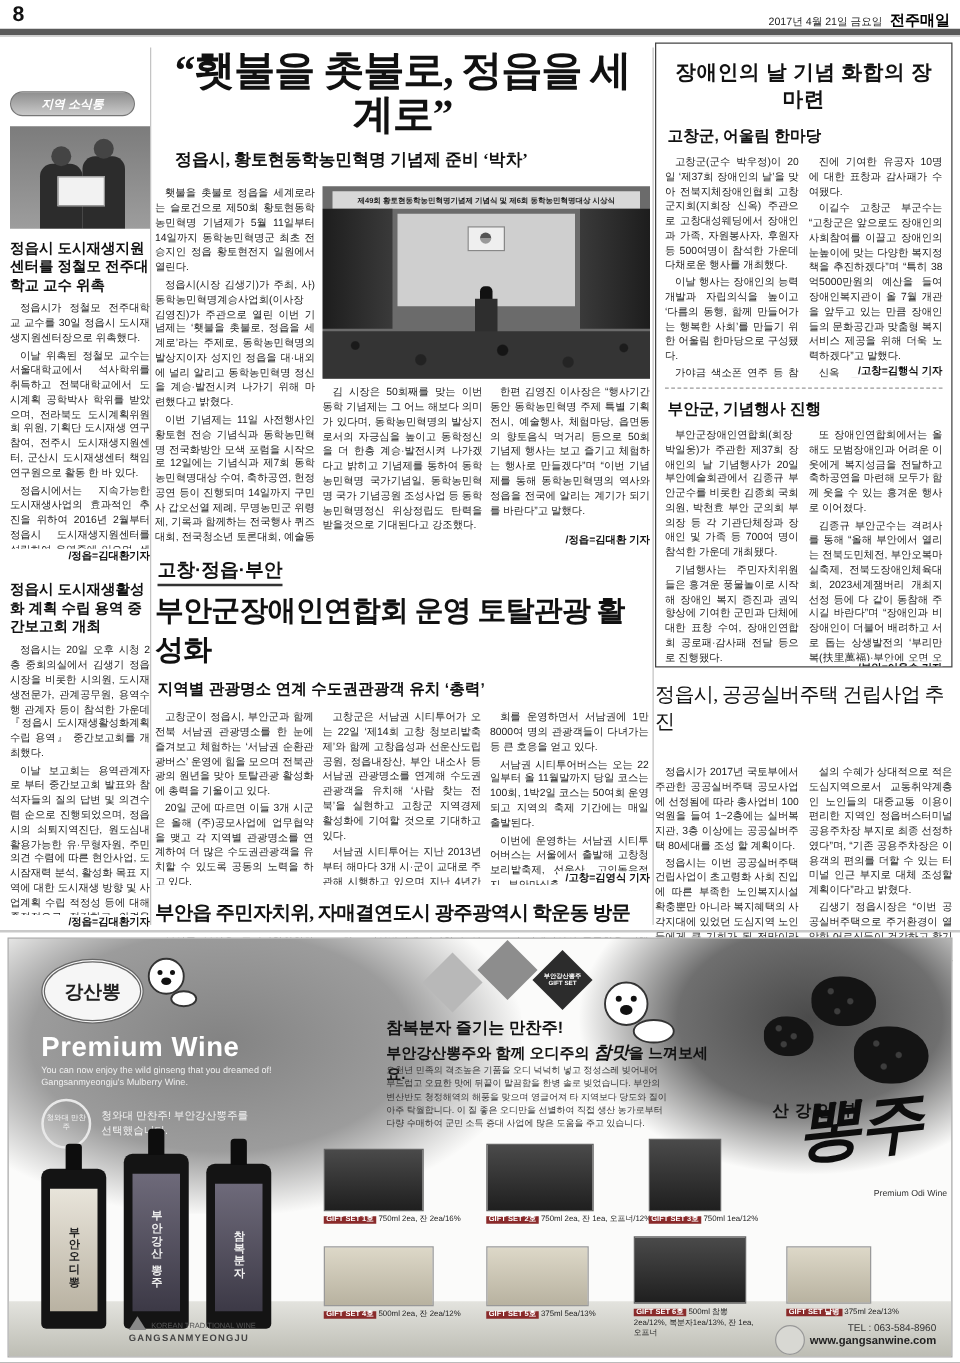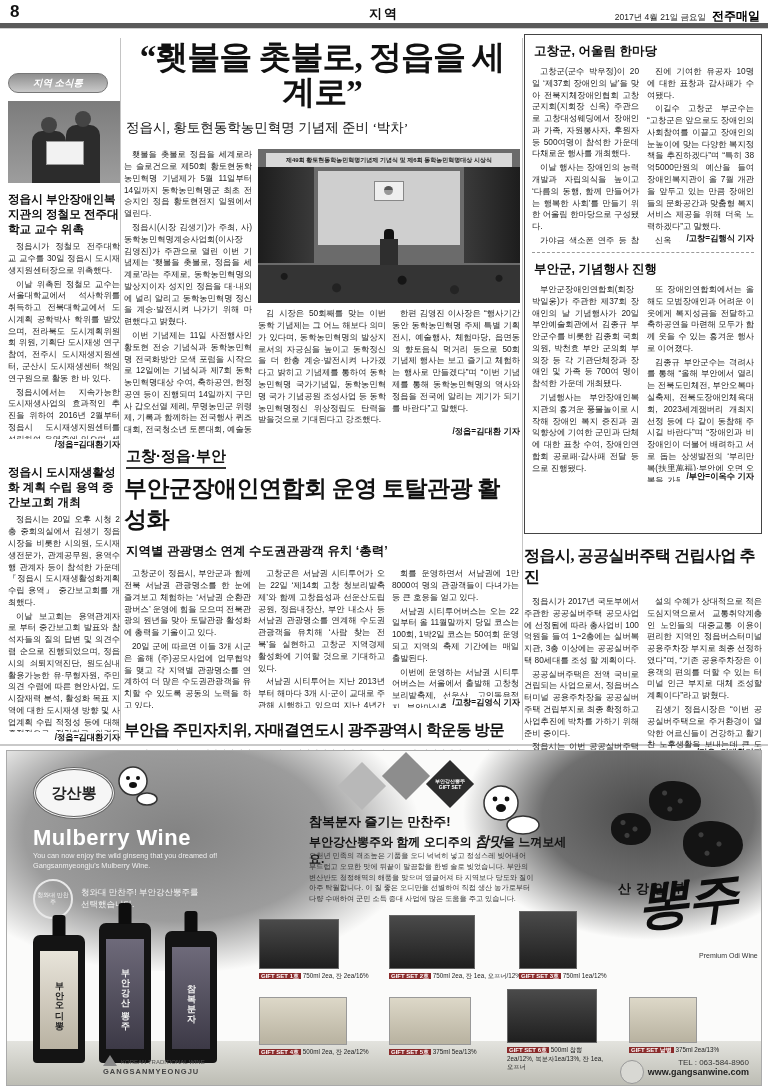--- a/index.html
+++ b/index.html
@@ -26,21 +26,21 @@
   .l-body1{height:198px;}
   .l-body2{height:218px;}
   .l-gap{height:14px;}
   
   .vrule{position:absolute;top:38px;width:1px;height:702px;background:#c4c4c4;}
   .hrule-bottom{position:absolute;left:0;top:744px;width:768px;height:2px;background:#c9c9c9;}
   
   .centercol{position:absolute;left:124px;top:34px;width:396px;}
   .main-head{font-family:"Liberation Serif","DejaVu Serif",serif;font-size:33px;font-weight:bold;
              letter-spacing:-1px;text-align:center;margin:6px 0 10px 0;line-height:1.05;}
-  .main-sub{font-family:"Liberation Serif",serif;font-size:13.5px;font-weight:normal;margin:0 0 12px 2px;}
+  .main-sub{font-family:"Liberation Serif",serif;font-size:13.5px;font-weight:bold;margin:0 0 12px 16px;}
   .a1-row{display:flex;gap:6px;height:288px;}
   .a1-col1{width:128px;flex:none;}
   .a1-right{width:262px;flex:none;position:relative;}
   .main-photo{width:262px;height:154px;display:block;margin-bottom:5px;}
   .a1-subrow{display:flex;gap:6px;height:126px;}
   .a1-subrow .col-text{width:128px;}
   
   .kicker{display:inline-block;font-size:15px;font-weight:bold;border-bottom:2px solid #333;margin:10px 0 2px 2px;padding-bottom:1px;}
   .bus-head{font-family:"Liberation Serif",serif;font-size:23px;font-weight:bold;letter-spacing:-0.5px;margin:2px 0 8px 0;}
   .bus-sub{font-size:12.5px;font-weight:bold;margin:0 0 8px 2px;}
@@ -54,21 +54,21 @@
   .rightcol{position:absolute;left:524px;top:34px;width:238px;}
   .rbox{border:1px solid #444;padding:8px 7px;height:482px;overflow:hidden;}
   .rbox-head{font-family:"Liberation Serif",serif;font-size:16.5px;font-weight:bold;text-align:center;
              letter-spacing:0.5px;margin:4px 0 10px 0;}
   .rsub-head{font-size:12.5px;font-weight:bold;margin:0 0 6px 2px;}
   .r-two{display:flex;gap:8px;position:relative;}
   .r-two .col-text{width:107px;}
   .r-s1 .r-two{height:178px;}
   .r-s2 .r-two{height:198px;}
   .r-dash{border:none;border-top:1px dashed #999;margin:8px 0 8px 0;}
-  .silver-head{font-family:"Liberation Serif",serif;font-size:16px;font-weight:bold;letter-spacing:-0.5px;margin:12px 0 8px 0;}
+  .silver-head{font-family:"Liberation Serif",serif;font-size:16px;font-weight:normal;letter-spacing:-0.5px;margin:12px 0 24px 0;}
   .silver-row{display:flex;gap:8px;height:162px;position:relative;}
   .silver-row .col-text{width:115px;}
   
   .ph{background:linear-gradient(#7c7c7c,#9d9d9d);position:relative;overflow:hidden;}
   .ph .man{position:absolute;bottom:0;width:34px;height:52px;background:#2c2c2c;border-radius:10px 10px 0 0;}
   .ph .man::before{content:"";position:absolute;top:-14px;left:9px;width:16px;height:16px;border-radius:50%;background:#444;}
   .ph .cert{position:absolute;bottom:18px;left:38px;width:36px;height:22px;background:#f2f2f2;border:1px solid #999;}
   .mp{background:#6b6b6b;position:relative;overflow:hidden;}
   .mp .banner{position:absolute;left:8px;top:4px;right:8px;height:14px;background:#d8d8d8;
               font-size:6px;font-weight:bold;color:#222;display:flex;align-items:center;justify-content:center;overflow:hidden;white-space:nowrap;}
@@ -140,38 +140,37 @@
   .ad-tel{position:absolute;right:12px;bottom:8px;text-align:right;font-size:8px;color:#333;}
   .ad-tel .web{font-size:9px;font-weight:bold;color:#222;text-align:center;}
   .tel-circ{position:absolute;left:-28px;top:2px;width:22px;height:22px;border-radius:50%;background:#d8d8d3;border:1px solid #999;}
 </style>
 </head>
 <body>
 
 <div class="page">
 
   <div class="mh-page">8</div>
-  <div class="mh-section">지역</div>
   <div class="mh-right">
     <span>2017년 4월 21일 금요일</span><span class="mh-paper">전주매일</span>
   </div>
   <div class="mh-rule"></div>
 
   <div class="vrule" style="left:120px"></div>
   <div class="vrule" style="left:522px"></div>
   <div class="hrule-bottom"></div>
 
   <div class="leftcol">
     <div class="badge">지역 소식통</div>
     <div class="photo-left ph">
       <div class="man" style="left:24px"></div>
       <div class="man" style="left:58px;height:58px"></div>
       <div class="cert"></div>
     </div>
-    <h3 class="l-head">정읍시 부안장애인복지관의 정철모 전주대학교 교수 위촉</h3>
+    <h3 class="l-head">정읍시 도시재생지원센터를 정철모 전주대학교 교수 위촉</h3>
     <div class="col-text l-body1">
         <p>정읍시가 정철모 전주대학교 교수를 30일 정읍시 도시재생지원센터장으로 위촉했다.</p>
         <p>이날 위촉된 정철모 교수는 서울대학교에서 석사학위를 취득하고 전북대학교에서 도시계획 공학박사 학위를 받았으며, 전라북도 도시계획위원회 위원, 기획단 도시재생 연구 참여, 전주시 도시재생지원센터, 군산시 도시재생센터 책임연구원으로 활동 한 바 있다.</p>
         <p>정읍시에서는 지속가능한 도시재생사업의 효과적인 추진을 위하여 2016년 2월부터 정읍시 도시재생지원센터를 설립하여 운영중에 있으며, 센터의 조직 구성은 센터장과 팀장 2명으로 구성되어 있다.</p>
       </div>
     <div class="byline">/정읍=김대환기자</div>
     <div class="l-gap"></div>
     <h3 class="l-head">정읍시 도시재생활성화 계획 수립 용역 중간보고회 개최</h3>
     <div class="col-text l-body2">
         <p>정읍시는 20일 오후 시청 2층 중회의실에서 김생기 정읍시장을 비롯한 시의원, 도시재생전문가, 관계공무원, 용역수행 관계자 등이 참석한 가운데 『정읍시 도시재생활성화계획 수립 용역』 중간보고회를 개최했다.</p>
@@ -248,20 +247,21 @@
       <div class="col-text">
           <p>로써 자매결연의 돈독함을 더했다.</p>
           <p>부안읍 주민자치위원들은 “지난 2008년 자매결연 이후 활발히 교류한 것처럼 앞으로도 지속적인 교류 추진을 통해 굳건한 협력체계를 구축해 나가기를 희망한다”고 말했다.</p>
         </div>
       <div class="abs-byline">/부안=이옥수 기자</div>
     </div>
   </div>
 
   <div class="rightcol">
     <div class="rbox">
+      <h2 class="rbox-head">장애인의 날 기념 화합의 장 마련</h2>
       <div class="r-s1">
         <div class="rsub-head">고창군, 어울림 한마당</div>
         <div class="r-two">
           <div class="col-text">
               <p>고창군(군수 박우정)이 20일 ‘제37회 장애인의 날’을 맞아 전북지체장애인협회 고창군지회(지회장 신옥) 주관으로 고창대성웨딩에서 장애인과 가족, 자원봉사자, 후원자 등 500여명이 참석한 가운데 다채로운 행사를 개최했다.</p>
               <p>이날 행사는 장애인의 능력개발과 자립의식을 높이고 ‘다름의 동행, 함께 만들어가는 행복한 사회’를 만들기 위한 어울림 한마당으로 구성됐다.</p>
               <p>가야금 색소폰 연주 등 참석자와 함께하는 공연을 시작으로 기념식에서는 장애인인권헌장 낭독에 이어 장애인의 자립과 복지증</p>
             </div>
           <div class="col-text">
               <p>진에 기여한 유공자 10명에 대한 표창과 감사패가 수여됐다.</p>
@@ -270,35 +270,34 @@
             </div>
           <div class="abs-byline">/고창=김행식 기자</div>
         </div>
       </div>
       <hr class="r-dash">
       <div class="r-s2">
         <div class="rsub-head">부안군, 기념행사 진행</div>
         <div class="r-two">
           <div class="col-text">
               <p>부안군장애인연합회(회장 박일웅)가 주관한 제37회 장애인의 날 기념행사가 20일 부안예술회관에서 김종규 부안군수를 비롯한 김종회 국회의원, 박천효 부안 군의회 부의장 등 각 기관단체장과 장애인 및 가족 등 700여 명이 참석한 가운데 개최됐다.</p>
-              <p>기념행사는 부안장애인복지관의 흥겨운 풍물놀이로 시작해 장애인 복지 증진과 권익향상에 기여한 군민과 단체에 대한 표창 수여, 장애인연합회 공로패·감사패 전달 등으로 진행됐다.</p>
+              <p>기념행사는 주민자치위원들은 흥겨운 풍물놀이로 시작해 장애인 복지 증진과 권익향상에 기여한 군민과 단체에 대한 표창 수여, 장애인연합회 공로패·감사패 전달 등으로 진행됐다.</p>
             </div>
           <div class="col-text">
               <p>또 장애인연합회에서는 올해도 모범장애인과 어려운 이웃에게 복지성금을 전달하고 축하공연을 마련해 모두가 함께 웃을 수 있는 흥겨운 행사로 이어졌다.</p>
               <p>김종규 부안군수는 격려사를 통해 “올해 부안에서 열리는 전북도민체전, 부안오복마실축제, 전북도장애인체육대회, 2023세계잼버리 개최지 선정 등에 다 같이 동참해 주시길 바란다”며 “장애인과 비장애인이 더불어 배려하고 서로 돕는 상생발전의 ‘부리만복(扶里萬福)·부안에 오면 오복을 가득 받는다’ 부안이 되도록 노력하자”고 말했다.</p>
             </div>
           <div class="abs-byline">/부안=이옥수 기자</div>
         </div>
       </div>
     </div>
     <h2 class="silver-head">정읍시, 공공실버주택 건립사업 추진</h2>
     <div class="silver-row">
       <div class="col-text">
           <p>정읍시가 2017년 국토부에서 주관한 공공실버주택 공모사업에 선정됨에 따라 총사업비 100억원을 들여 1~2층에는 실버복지관, 3층 이상에는 공공실버주택 80세대를 조성 할 계획이다.</p>
-          <p>공공실버주택은 전액 국비로 건립되는 사업으로서, 정읍버스터미널 공용주차장을 공공실버주택 건립부지로 최종 확정하고 사업추진에 박차를 가하기 위해 준비 중이다.</p>
           <p>정읍시는 이번 공공실버주택 건립사업이 초고령화 사회 진입에 따른 부족한 노인복지시설 확충뿐만 아니라 복지혜택의 사각지대에 있었던 도심지역 노인들에게 큰 기회가 될 전망이라고 밝혔다.</p>
         </div>
       <div class="col-text">
           <p>설의 수혜가 상대적으로 적은 도심지역으로서 교통취약계층인 노인들의 대중교통 이용이 편리한 지역인 정읍버스터미널 공용주차장 부지로 최종 선정하였다”며, “기존 공용주차장은 이용객의 편의를 더할 수 있는 터미널 인근 부지로 대체 조성할 계획이다”라고 밝혔다.</p>
           <p>김생기 정읍시장은 “이번 공공실버주택으로 주거환경이 열악한 어르신들이 건강하고 활기찬 노후생활을 보내는데 큰 도움이 될 것으로 기대된다”며, “사업 위탁 없이 시가 자체적으로 주도해 추진하는 만큼 모두가 만족할 수 있는 행복하고 쾌적한 보금자리를 제공할 수 있도록 사업추진에 만전을 기하겠다”고 말했다.</p>
         </div>
       <div class="abs-byline">/정읍=김대환기자</div>
     </div>
   </div>
 
@@ -311,21 +310,21 @@
     <div class="ad-grass"></div>
 
     <div class="ad-logo-oval">강산뽕</div>
     <svg class="mascot" style="left:104px;top:10px" width="52" height="52" viewBox="0 0 52 52">
       <circle cx="22" cy="20" r="14" fill="#fff" stroke="#333" stroke-width="1.5"></circle>
       <circle cx="17" cy="17" r="2" fill="#111"></circle>
         <circle cx="27" cy="17" r="2" fill="#111"></circle>
       <ellipse cx="22" cy="24" rx="4" ry="3" fill="#111"></ellipse>
       <ellipse cx="36" cy="38" rx="10" ry="6" fill="#fff" stroke="#333" stroke-width="1.5"></ellipse>
     </svg>
-    <div class="ad-title">Mulberry Wine</div>
+    <div class="ad-title">Premium Wine</div>
     <div class="ad-tag">You can now enjoy the wild ginseng that you dreamed of! Gangsanmyeongju's Mulberry Wine.</div>
     <div class="ad-sealrow">
       <div class="seal">청와대 만찬주</div>
       <div class="ad-sealtxt">청와대 만찬주! 부안강산뽕주를 선택했습니다.</div>
     </div>
 
     <div class="bottles">
       <div class="bottle" style="height:128px">
           <div class="lab">
             <span>부안오디뽕</span>

